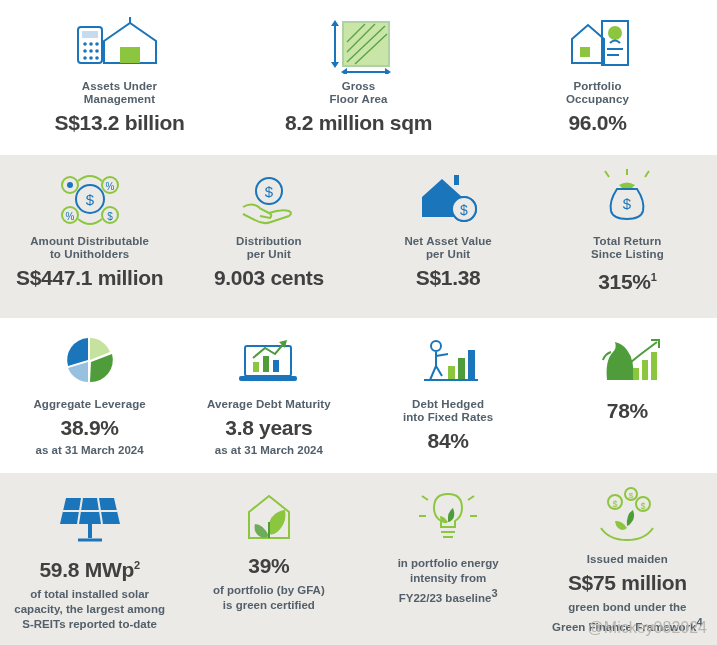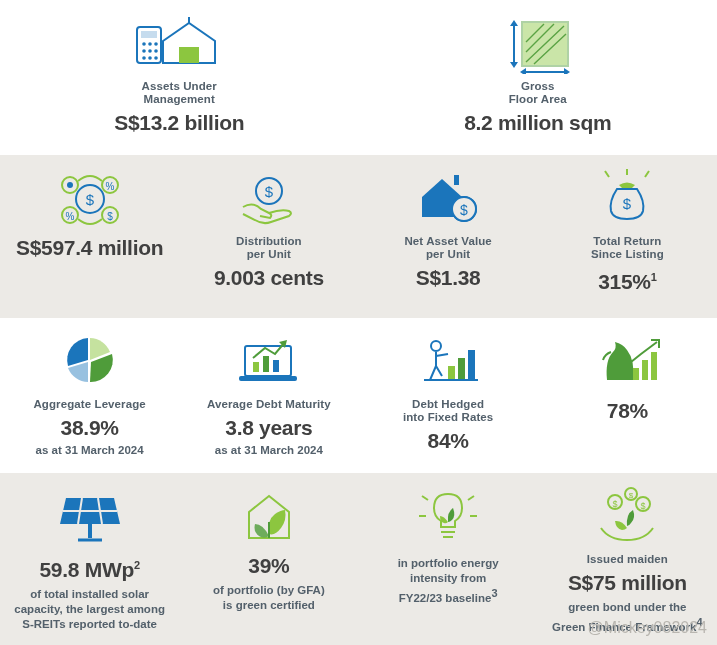--- a/index.html
+++ b/index.html
@@ -123,20 +123,36 @@
           <path d="M34 56 L28 60 L34 64" fill="#1b75bb"></path>
           <path d="M72 56 L78 60 L72 64" fill="#1b75bb"></path>
         </svg>
       </div>
       <div class="label">
         <span>Gross</span><br><span>Floor Area</span>
       </div>
       <div class="value">8.2 million sqm</div>
     </div>
 
+    <div class="cell">
+      <div class="icon">
+        <svg width="92" height="60" viewBox="0 0 92 60">
+          <path d="M20 26 L36 12 L52 26 L52 50 L20 50 Z" fill="none" stroke="#1b75bb" stroke-width="2"></path>
+          <rect x="28" y="34" width="10" height="10" fill="#8cc63f"></rect>
+          <rect x="50" y="8" width="26" height="44" fill="none" stroke="#1b75bb" stroke-width="2"></rect>
+          <circle cx="63" cy="20" r="7" fill="#8cc63f"></circle>
+          <path d="M55 36 h16 M55 42 h12" stroke="#1b75bb" stroke-width="2"></path>
+          <path d="M58 30 q5 -5 10 0" stroke="#1b75bb" stroke-width="2" fill="none"></path>
+        </svg>
+      </div>
+      <div class="label">
+        <span>Portfolio</span><br><span>Occupancy</span>
+      </div>
+      <div class="value">96.0%</div>
+    </div>
 
   </div>
 
   <div class="row shade r2">
 
     <div class="cell">
       <div class="icon">
         <svg width="92" height="62" viewBox="0 0 92 62">
           <circle cx="46" cy="32" r="14" fill="none" stroke="#1b75bb" stroke-width="2"></circle>
           <text x="46" y="38" font-size="15" font-family="Liberation Sans, sans-serif" fill="#1b75bb" text-anchor="middle">$</text>
@@ -145,21 +161,24 @@
           <circle cx="66" cy="18" r="8" fill="none" stroke="#8cc63f" stroke-width="2"></circle>
           <text x="66" y="23" font-size="10" fill="#1b75bb" text-anchor="middle" font-family="Liberation Sans, sans-serif">%</text>
           <circle cx="26" cy="48" r="8" fill="none" stroke="#8cc63f" stroke-width="2"></circle>
           <text x="26" y="53" font-size="10" fill="#1b75bb" text-anchor="middle" font-family="Liberation Sans, sans-serif">%</text>
           <circle cx="66" cy="48" r="8" fill="none" stroke="#8cc63f" stroke-width="2"></circle>
           <text x="66" y="53" font-size="10" fill="#1b75bb" text-anchor="middle" font-family="Liberation Sans, sans-serif">$</text>
           <path d="M34 14 q12 -10 24 0" stroke="#8cc63f" stroke-width="2" fill="none"></path>
           <path d="M34 52 q12 10 24 0" stroke="#8cc63f" stroke-width="2" fill="none"></path>
         </svg>
       </div>
-      <div class="value">S$597.4 million</div>
+      <div class="label">
+        <span>Amount Distributable</span><br><span>to Unitholders</span>
+      </div>
+      <div class="value">S$447.1 million</div>
     </div>
 
     <div class="cell">
       <div class="icon">
         <svg width="92" height="62" viewBox="0 0 92 62">
           <circle cx="46" cy="24" r="13" fill="none" stroke="#1b75bb" stroke-width="2"></circle>
           <text x="46" y="30" font-size="15" fill="#1b75bb" text-anchor="middle" font-family="Liberation Sans, sans-serif">$</text>
           <path d="M20 40 q10 -6 18 2 l8 4 q4 2 1 5 l-10 -2" fill="none" stroke="#8cc63f" stroke-width="2"></path>
           <path d="M46 46 q12 -4 20 -2 q4 2 0 5 l-18 6 q-8 3 -16 -2 l-12 -6" fill="none" stroke="#8cc63f" stroke-width="2"></path>
         </svg>

